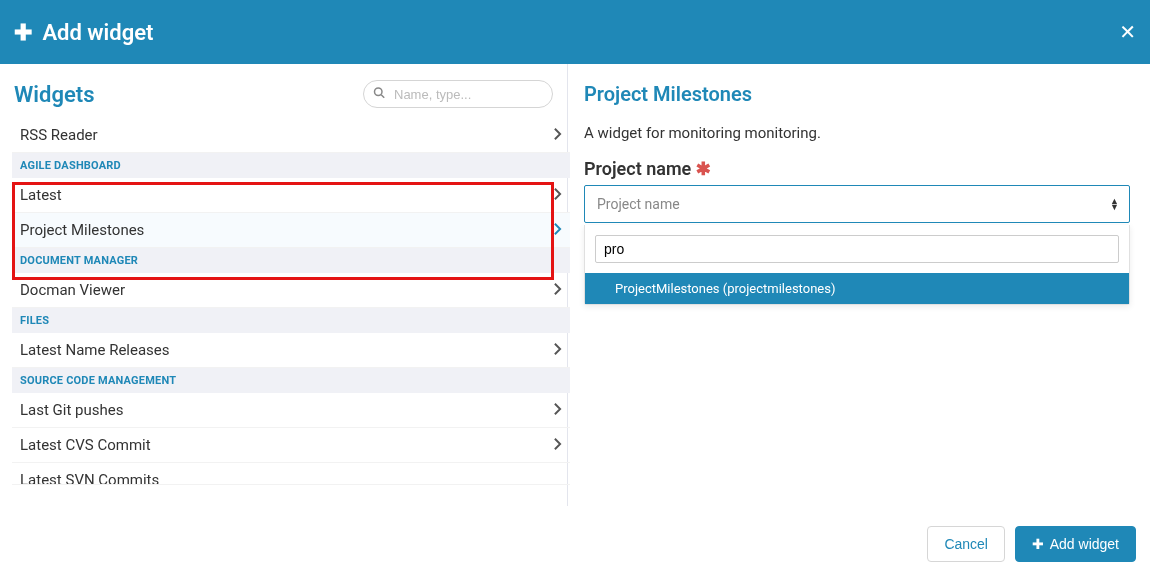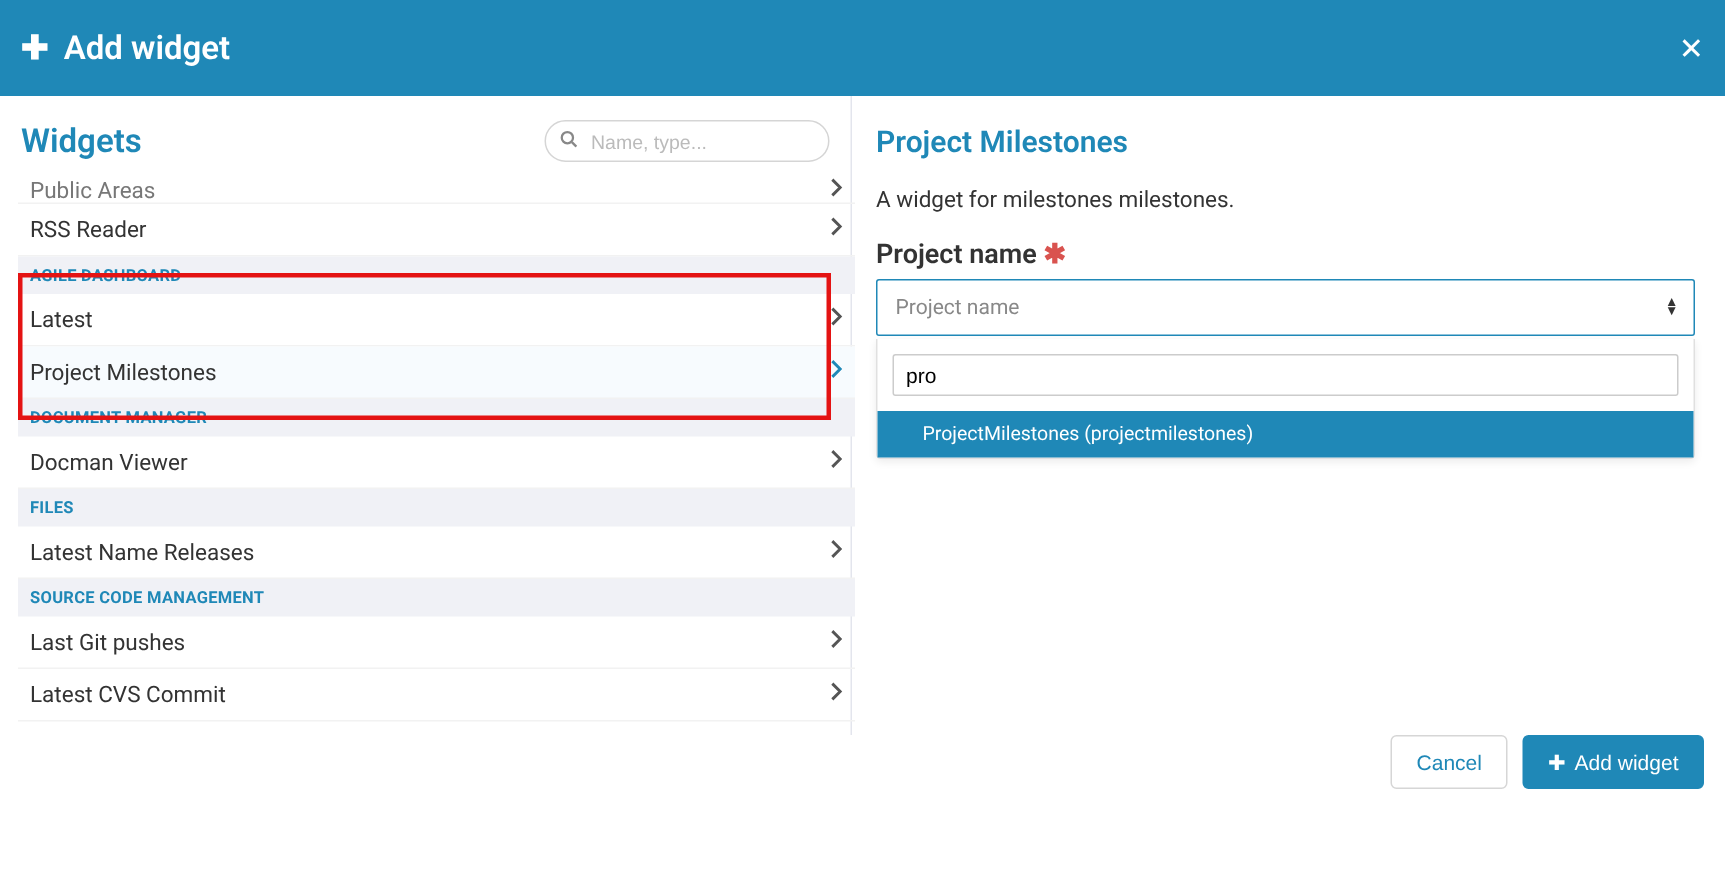--- a/index.html
+++ b/index.html
@@ -220,26 +220,27 @@
     background: #1f88b7;
     color: #ffffff;
     font-size: 13px;
     padding: 8px 30px;
     cursor: pointer;
   }
 
   
   .footer {
     position: absolute;
-    bottom: 16px;
+    bottom: 0;
     left: 0;
     right: 0;
     height: 76px;
     border-top: 0;
     display: flex;
+    align-items: center;
     justify-content: flex-end;
     gap: 10px;
     padding: 0 14px;
     background: #fff;
   }
   .btn {
     height: 36px;
     padding: 0 16px;
     border-radius: 4px;
     font-size: 14px;
@@ -284,26 +285,20 @@
               <circle cx="7" cy="7" r="5" stroke="#888" stroke-width="2" fill="none"></circle>
               <line x1="11" y1="11" x2="15" y2="15" stroke="#888" stroke-width="2"></line>
             </svg>
         </span>
         <input class="search-input" placeholder="Name, type..." style="">
       </div>
     </div>
 
     <div class="list-scroll">
 
-      <div class="widget-item partial-top">
-        <span>Public Areas</span>
-        <span class="chev"><svg class="chevron" viewBox="0 0 10 16">
-              <path d="M2 2 L8 8 L2 14" stroke="#555"></path>
-            </svg></span>
-      </div>
 
       <div class="widget-item">
         <span>RSS Reader</span>
         <span class="chev"><svg class="chevron" viewBox="0 0 10 16">
               <path d="M2 2 L8 8 L2 14" stroke="#555"></path>
             </svg></span>
       </div>
 
       <div class="cat-header">AGILE DASHBOARD</div>
       <div class="widget-item">
@@ -352,21 +347,21 @@
         <span>Latest SVN Commits</span>
       </div>
 
     </div>
 
     <div class="highlight-box" style="left:12px; top:118px; width:542px; height:98px;"></div>
   </div>
 
   <div class="right-panel">
     <div class="detail-title">Project Milestones</div>
-    <div class="detail-desc">A widget for milestones milestones.</div>
+    <div class="detail-desc">A widget for monitoring monitoring.</div>
 
     <div class="field-label">
       <span>Project name</span>
       <span class="req">✱</span>
     </div>
 
     <div class="select-box">
       <span>Project name</span>
       <span class="select-arrows">
         <span>▲</span>

